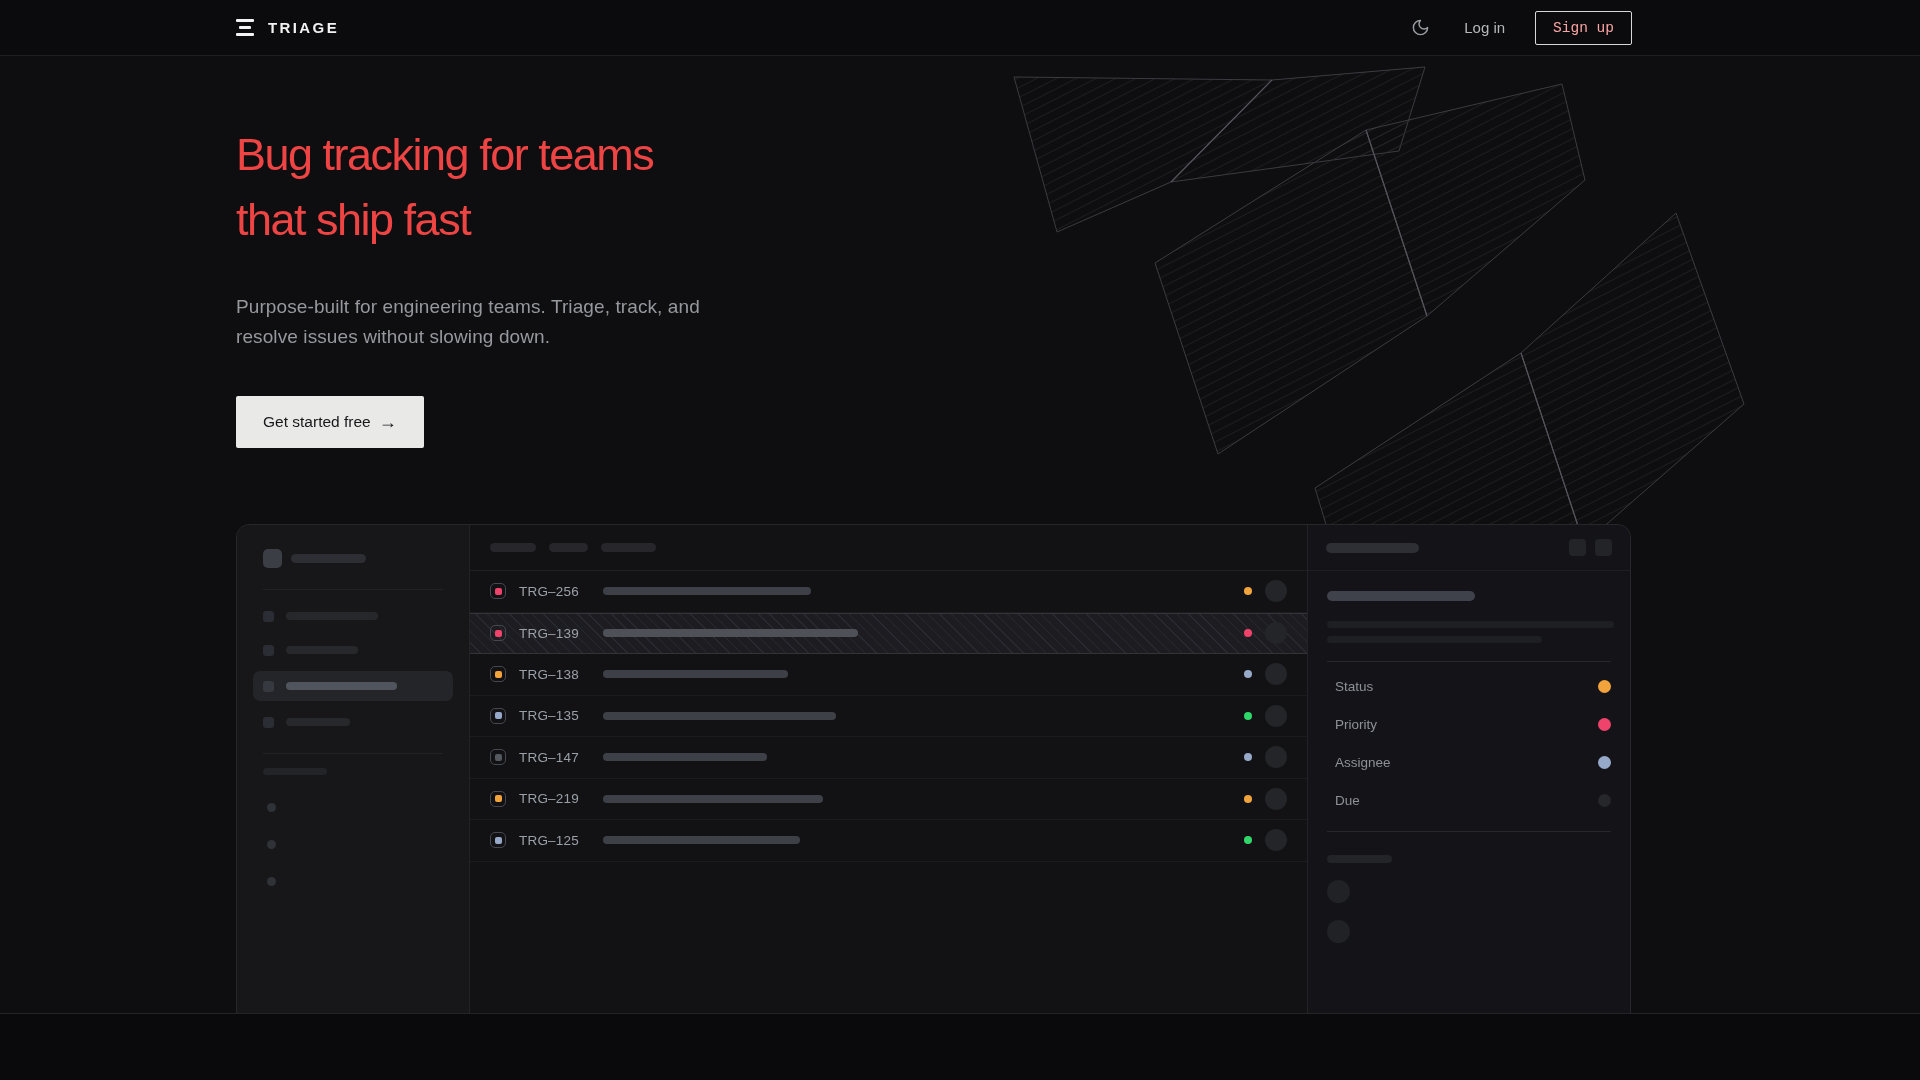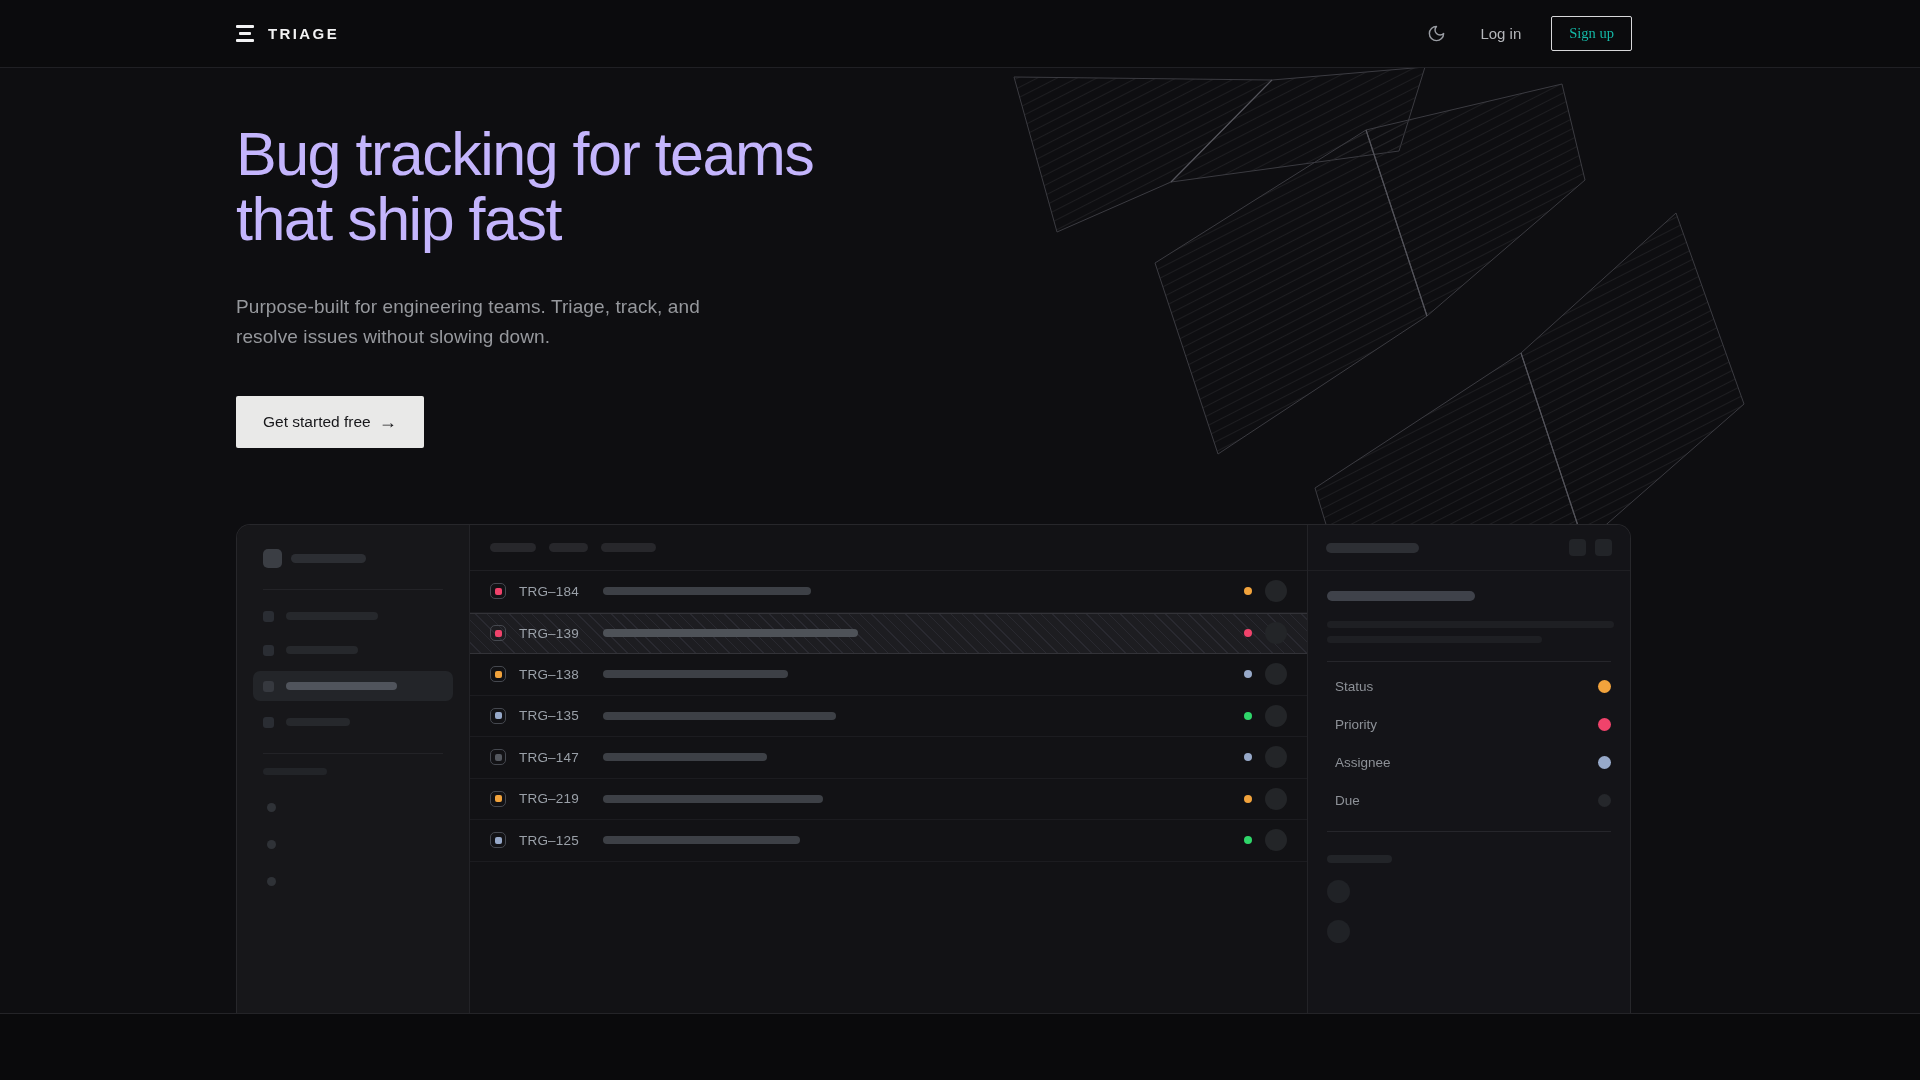--- a/index.html
+++ b/index.html
@@ -9,46 +9,46 @@
     font-family:"Liberation Sans", sans-serif;
     color:#ececee;
     position:relative;
   }
 
   
   .bg-art { position:absolute; left:0; top:0; width:1920px; height:1080px; z-index:0; }
 
   
   .nav {
-    position:absolute; left:0; top:0; width:1920px; height:68px;
+    position:absolute; left:0; top:0; width:1920px; height:56px;
     background:#0b0b0d; border-bottom:1px solid #202024;
     display:flex; align-items:center; justify-content:space-between;
     padding:0 288px 0 236px; z-index:5;
   }
   .brand { display:flex; align-items:center; gap:12px; }
   .brand-mark { width:20px; height:17px; display:flex; flex-direction:column; justify-content:space-between; }
   .brand-mark i { display:block; height:3.4px; border-radius:1px; background:#f3f3f4; }
   .brand-mark i:nth-child(1){ width:18px; }
   .brand-mark i:nth-child(2){ width:12px; margin-left:3px; }
   .brand-mark i:nth-child(3){ width:18px; }
   .brand-name { font-size:15px; font-weight:700; letter-spacing:2.4px; color:#f2f2f3; }
   .nav-right { display:flex; align-items:center; gap:30px; }
   .theme-btn { width:28px; height:28px; display:flex; align-items:center; justify-content:center; background:none; border:none; cursor:pointer; }
   .login { font-size:15px; color:#b5b7bb; background:none; border:none; cursor:pointer; font-family:inherit; }
   .signup {
-    font-size:14.5px; color:#14b8a6; background:transparent;
+    font-size:14.5px; color:#fca5a5; background:transparent;
     border:1px solid #d8d8da; border-radius:2px; padding:8px 17px;
-    cursor:pointer; font-family:Liberation Serif, serif;
+    cursor:pointer; font-family:Liberation Mono, monospace;
   }
 
   
   .hero { position:absolute; left:236px; top:64px; z-index:2; width:760px; }
   .hero h1 {
-    margin-top:58px; font-size:61px; line-height:65px; font-weight:500;
-    letter-spacing:-1.5px; color:#c4b5fd;
+    margin-top:58px; font-size:45px; line-height:65px; font-weight:500;
+    letter-spacing:-1.5px; color:#ef4444;
   }
   .hero p {
     margin-top:40px; font-size:19px; line-height:30px; color:#96989d;
     max-width:480px; letter-spacing:0.1px;
   }
   .cta {
     margin-top:44px; display:inline-flex; align-items:center; gap:8px;
     height:52px; padding:0 27px; background:#e9e9e8; color:#17171a;
     border:none; border-radius:2px; font-size:15.5px; font-weight:500;
     font-family:inherit; cursor:pointer;
@@ -219,21 +219,21 @@
     <div class="m-list-head">
       <span class="m-tab t1"></span>
       <span class="m-tab t2"></span>
       <span class="m-tab t3"></span>
     </div>
     <div id="rows">
         <div class="m-row">
           <span class="tick">
             <i style="background: rgb(240, 67, 107);"></i>
           </span>
-          <span class="rid">TRG–184</span>
+          <span class="rid">TRG–256</span>
           <span class="bar" style="width: 208px;"></span>
           <span class="sp"></span>
           <span class="sdot" style="background: rgb(242, 163, 60);"></span>
           <span class="pav"></span>
         </div>
         <div class="m-row hatched">
           <span class="tick">
             <i style="background: rgb(240, 67, 107);"></i>
           </span>
           <span class="rid">TRG–139</span>

